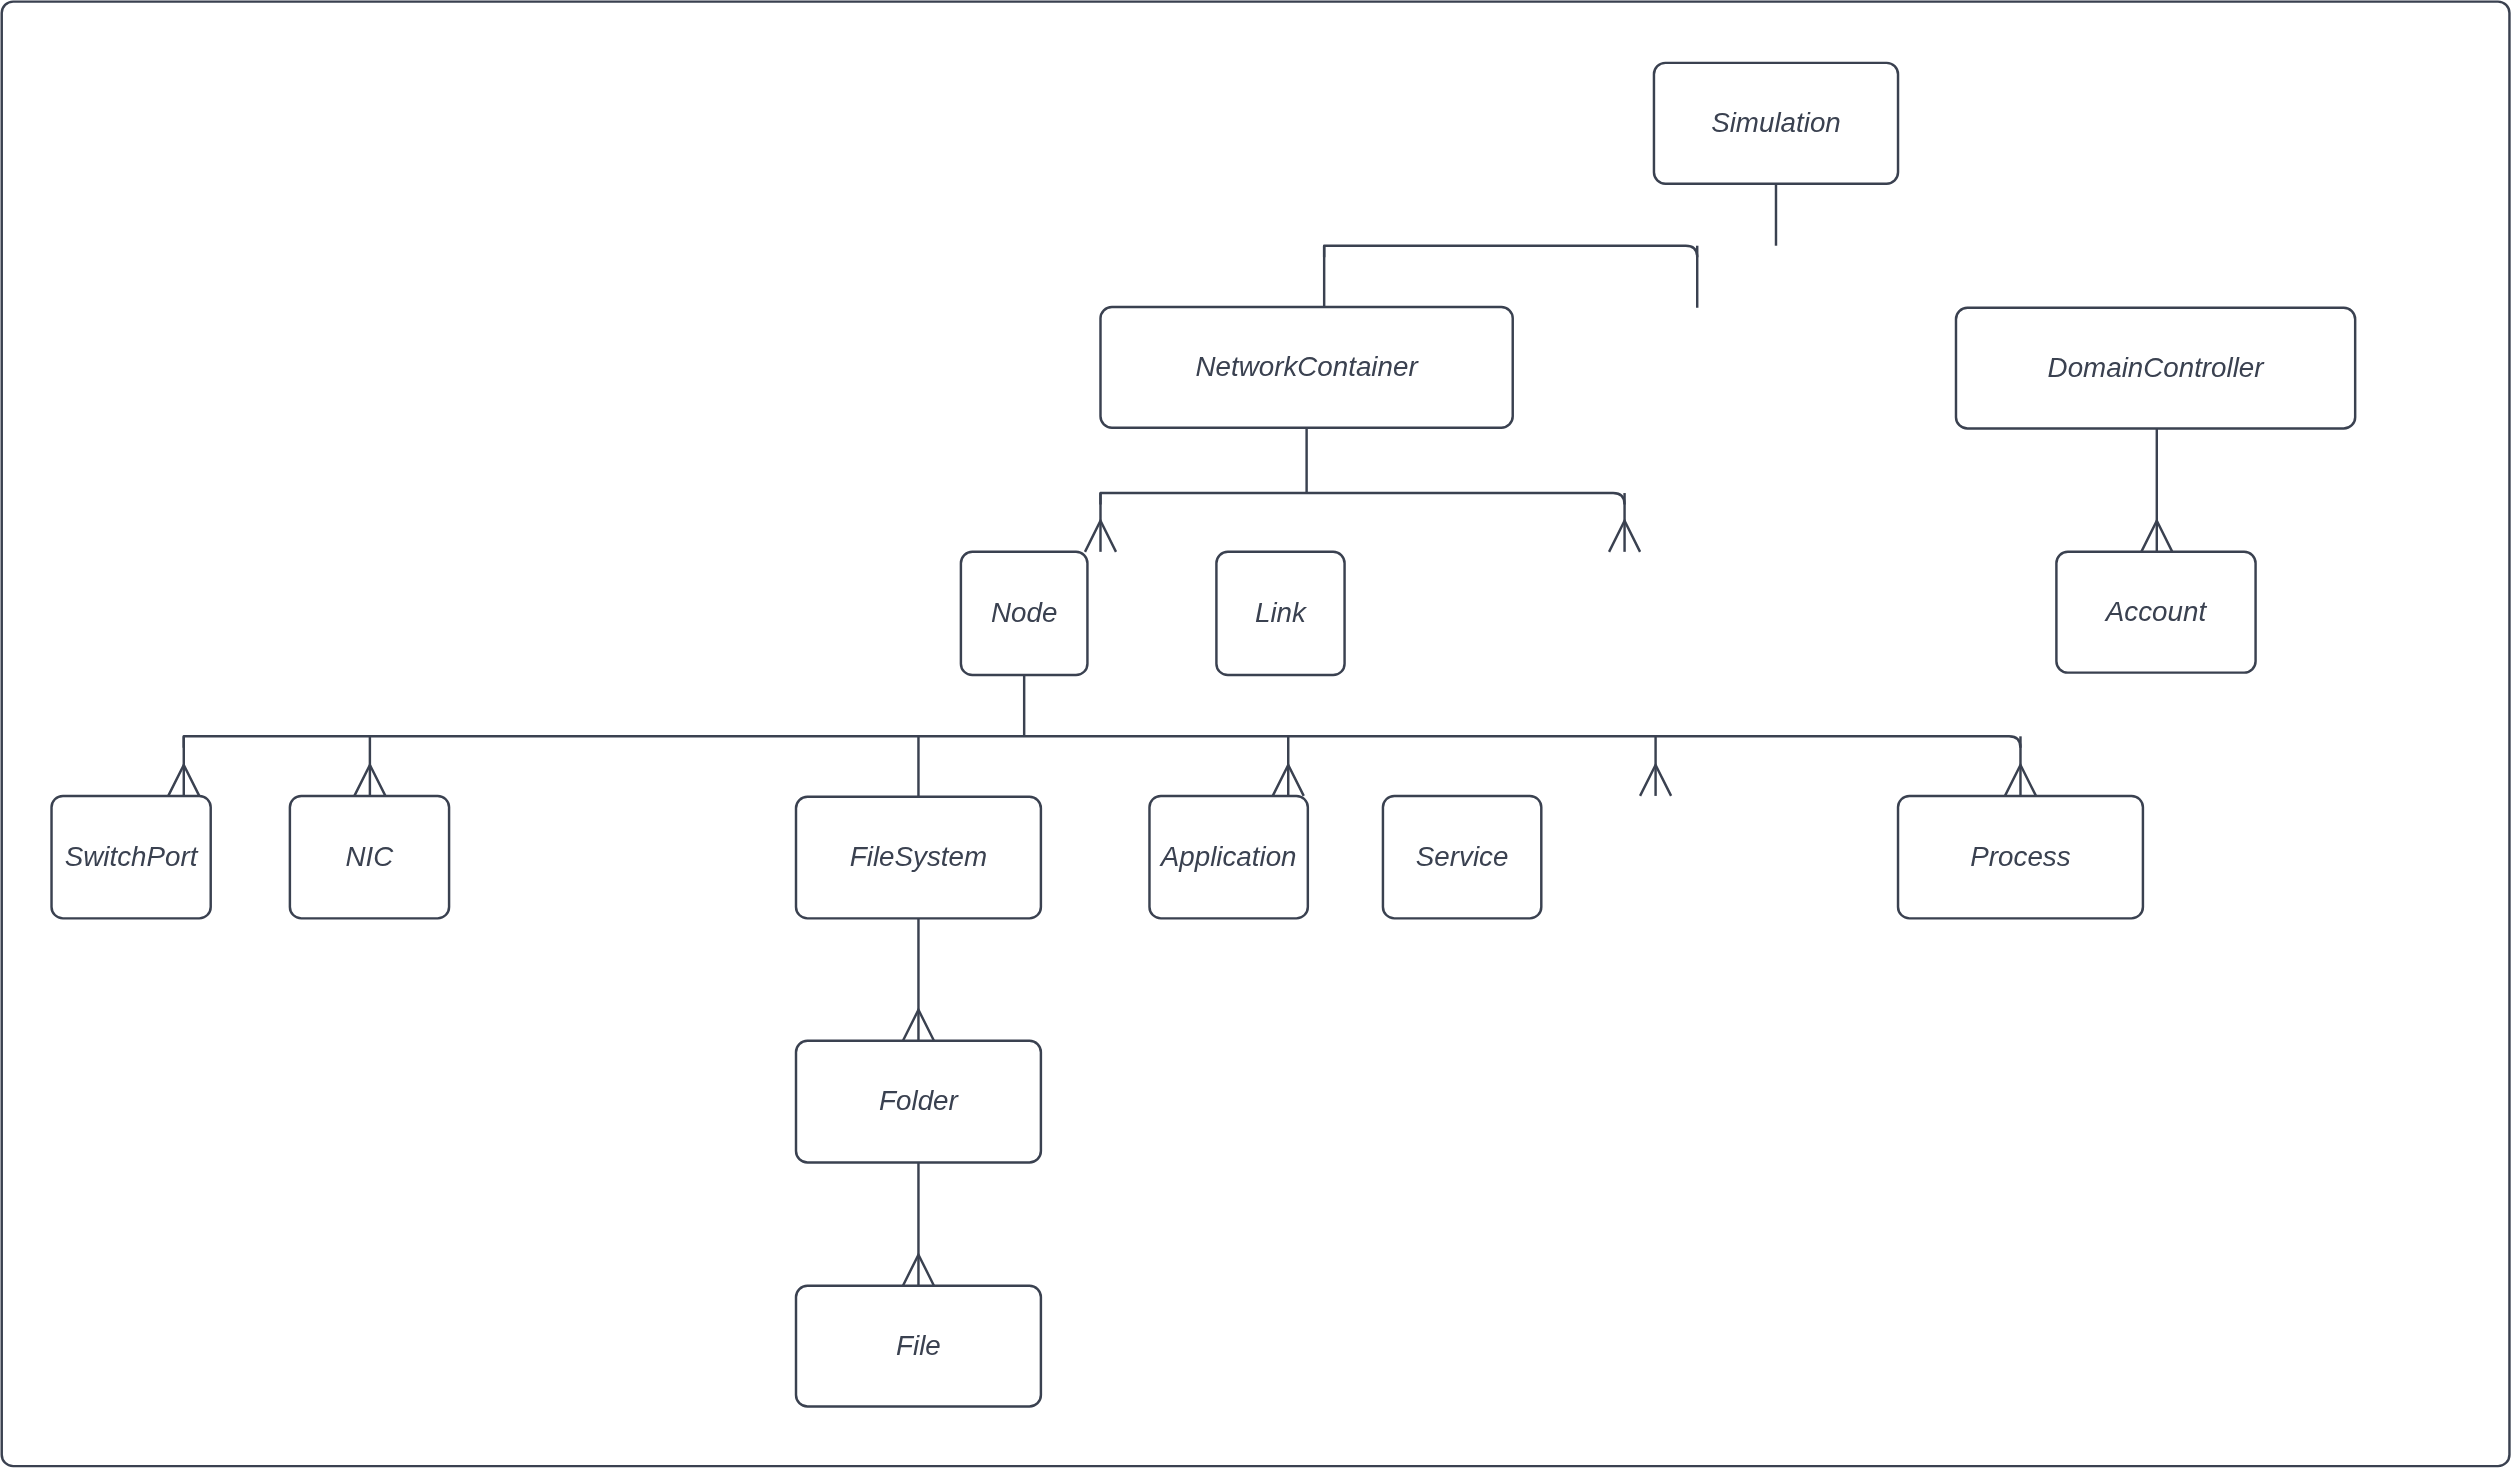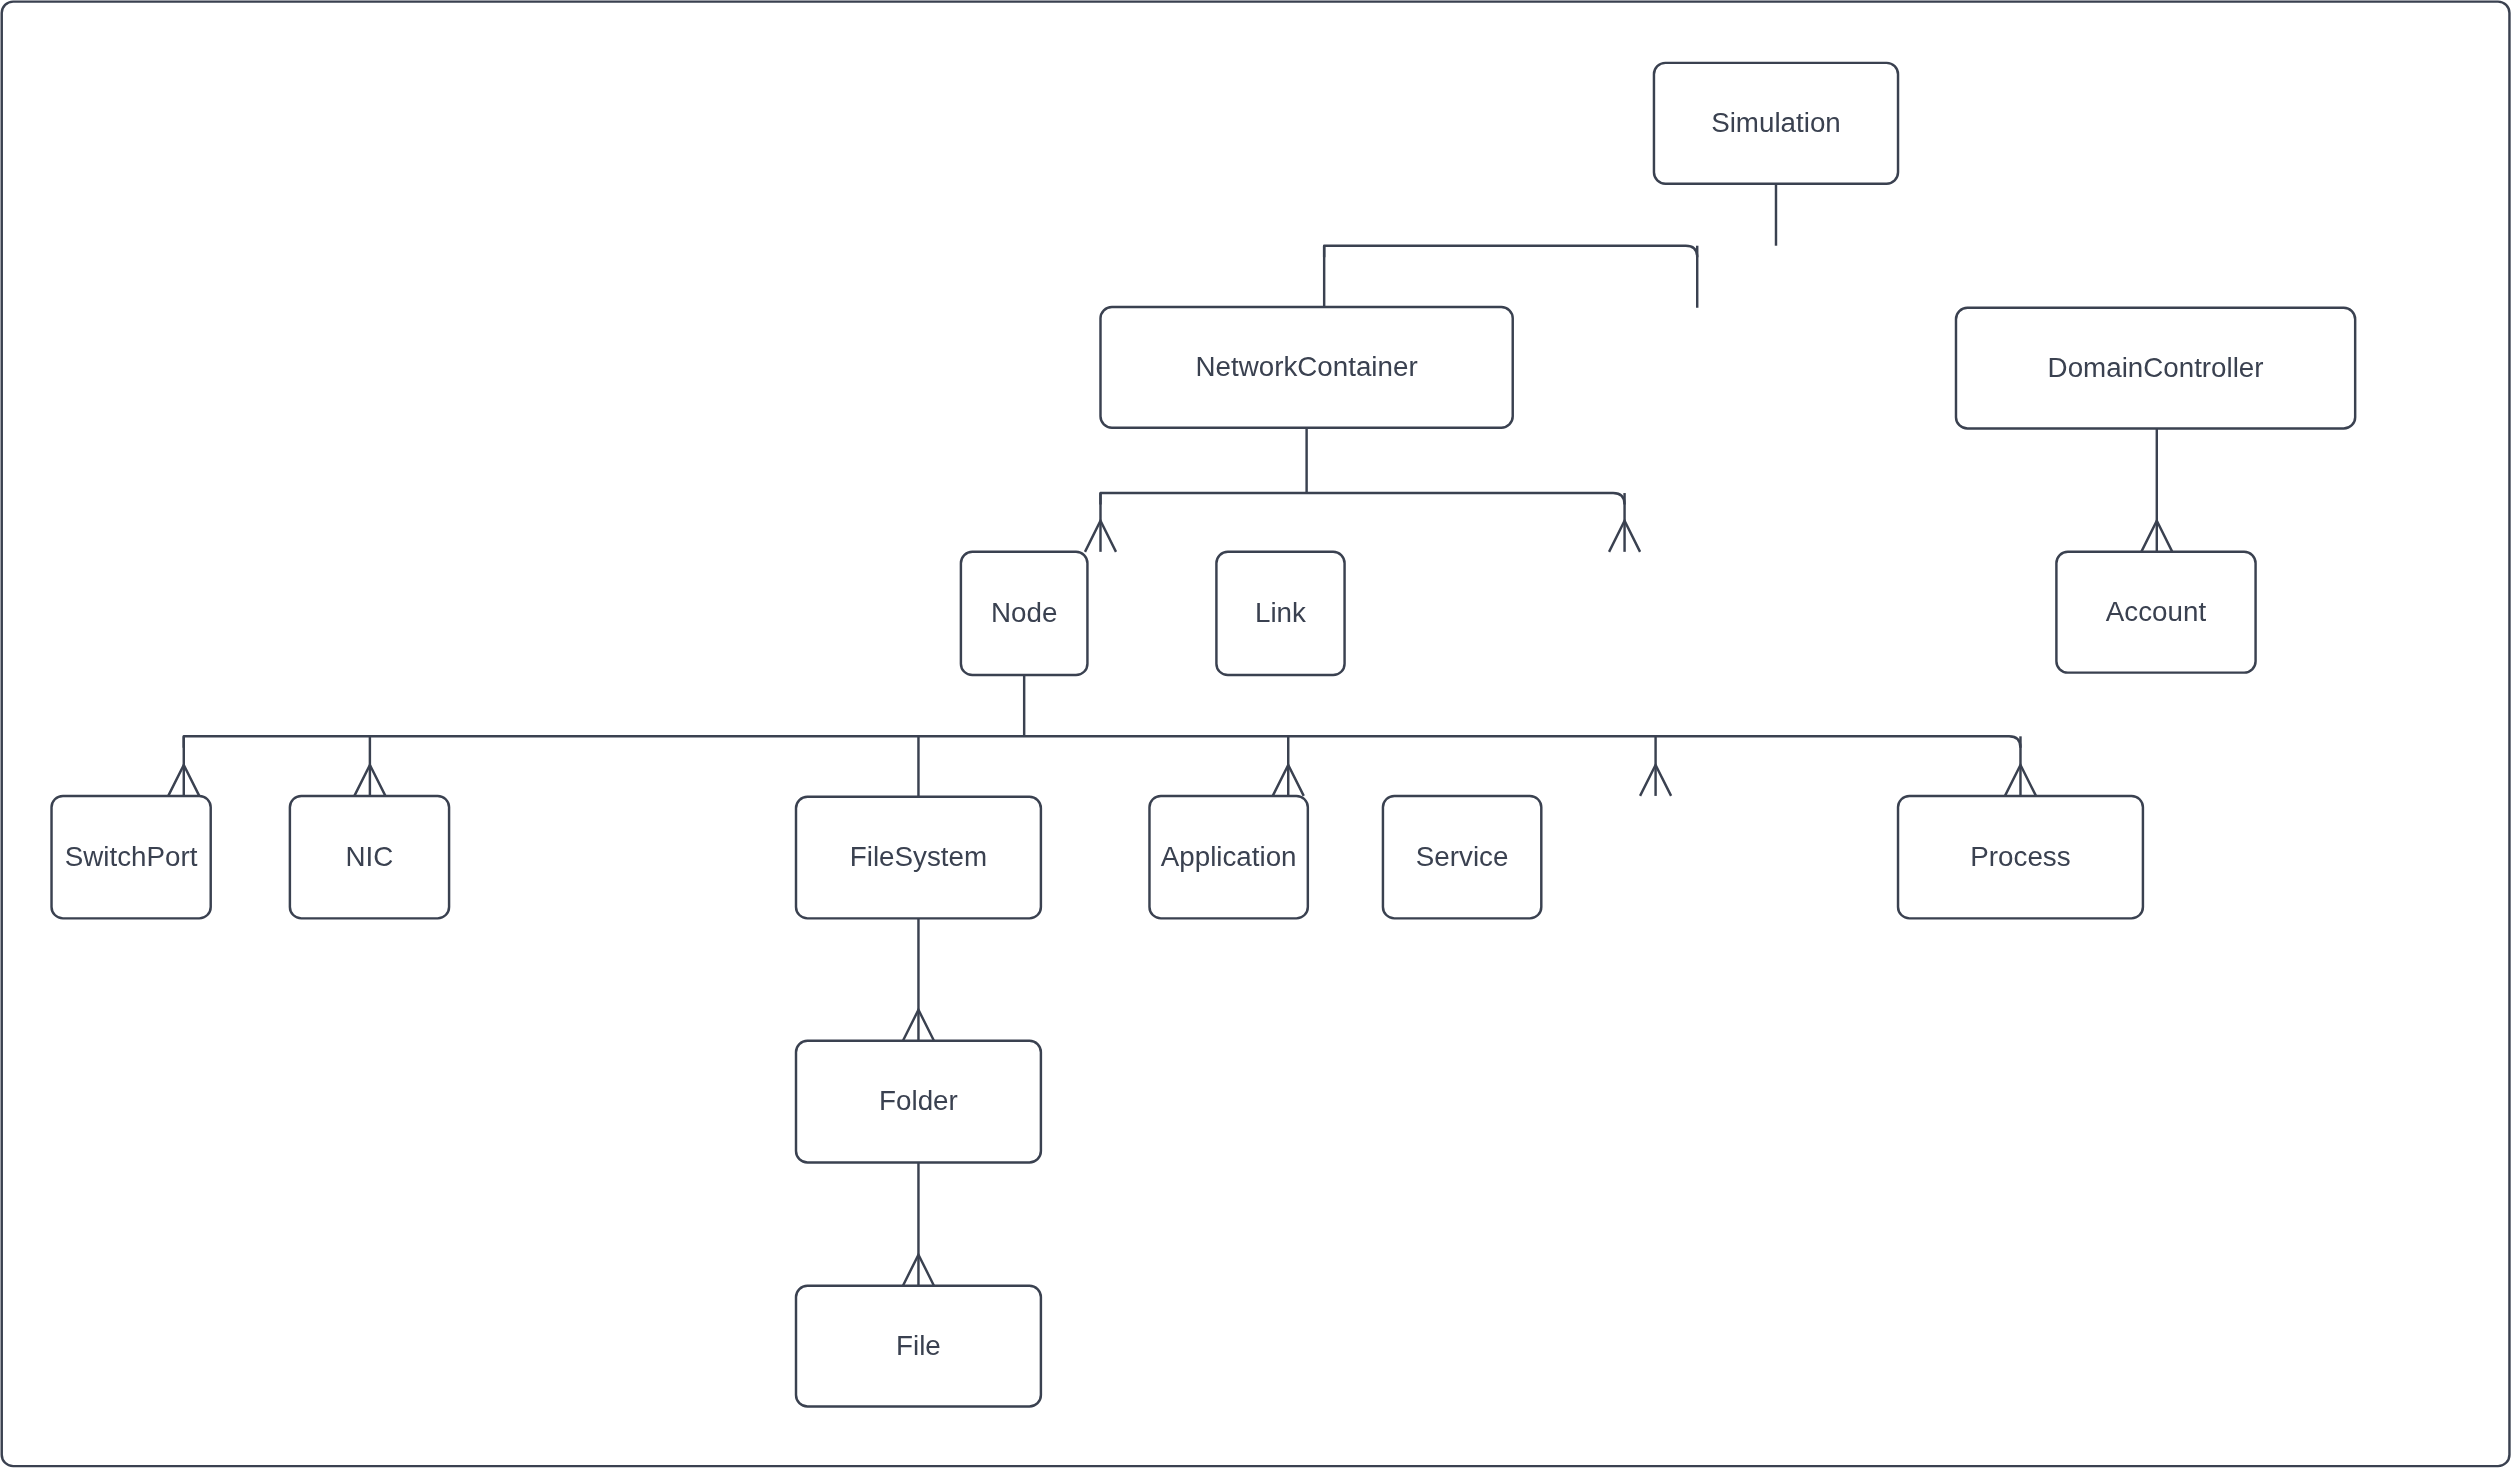--- a/index.html
+++ b/index.html
@@ -11,20 +11,21 @@
   body {
     width: 2512px;
     height: 1471px;
     font-family: "Liberation Sans", sans-serif;
     overflow: hidden;
   }
   #diagram-root {
     position: relative;
     width: 2512px;
     height: 1173px;
+    font-style: italic;
   }
   #diagram-svg {
     display: block;
     width: 2512px;
     height: 1471px;
   }
   .canvas-frame {
     fill: #ffffff;
     stroke: #3a4150;
     stroke-width: 3;

